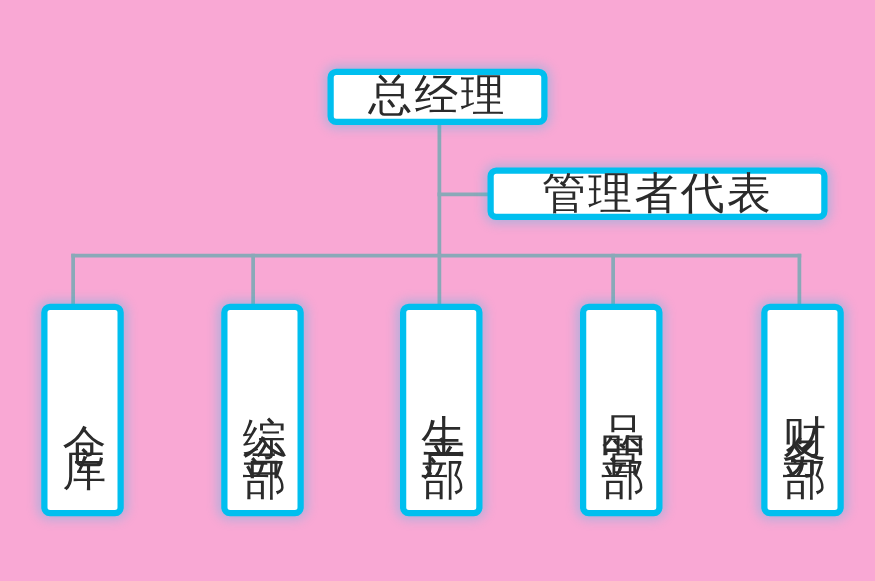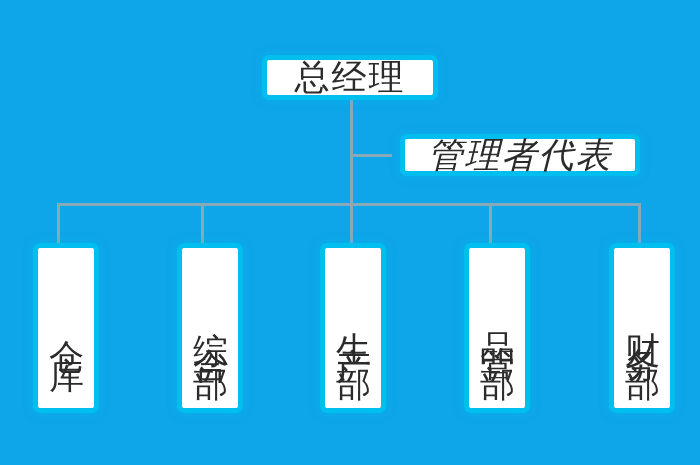--- a/index.html
+++ b/index.html
@@ -8,21 +8,21 @@
     padding: 0;
     background: #ffffff;
   }
   body {
     font-family: "DejaVu Sans", sans-serif;
   }
   #chart-root {
     position: relative;
     width: 700px;
     height: 465px;
-    background: #0ea5e9;
+    background: #f9a8d4;
     overflow: hidden;
   }
 
   
   .conn {
     position: absolute;
     background: #8aa9b8;
   }
   .conn-v { width: 3px; }
   .conn-h { height: 3px; }
@@ -82,21 +82,21 @@
   <div class="conn conn-v" style="left:57px; top:203px; height:42px;"></div>
   <div class="conn conn-v" style="left:201px; top:203px; height:42px;"></div>
   <div class="conn conn-v" style="left:350px; top:203px; height:42px;"></div>
   <div class="conn conn-v" style="left:489px; top:203px; height:42px;"></div>
   <div class="conn conn-v" style="left:638px; top:203px; height:42px;"></div>
 
   <div class="node node-h" style="left:262px; top:55px; width:176px; height:45px;">
     <span class="node-label">总经理</span>
   </div>
 
-  <div class="node node-h" style="left:400px; top:134px; width:240px; height:42px;font-style:italic;">
+  <div class="node node-h" style="left:390px; top:134px; width:272px; height:42px;">
     <span class="node-label">管理者代表</span>
   </div>
 
   <div class="node node-v" style="left:33px; top:243px; width:66px; height:170px;">
     <span class="node-label">仓库</span>
   </div>
 
   <div class="node node-v" style="left:177px; top:243px; width:66px; height:170px;">
     <span class="node-label">综合部</span>
   </div>

